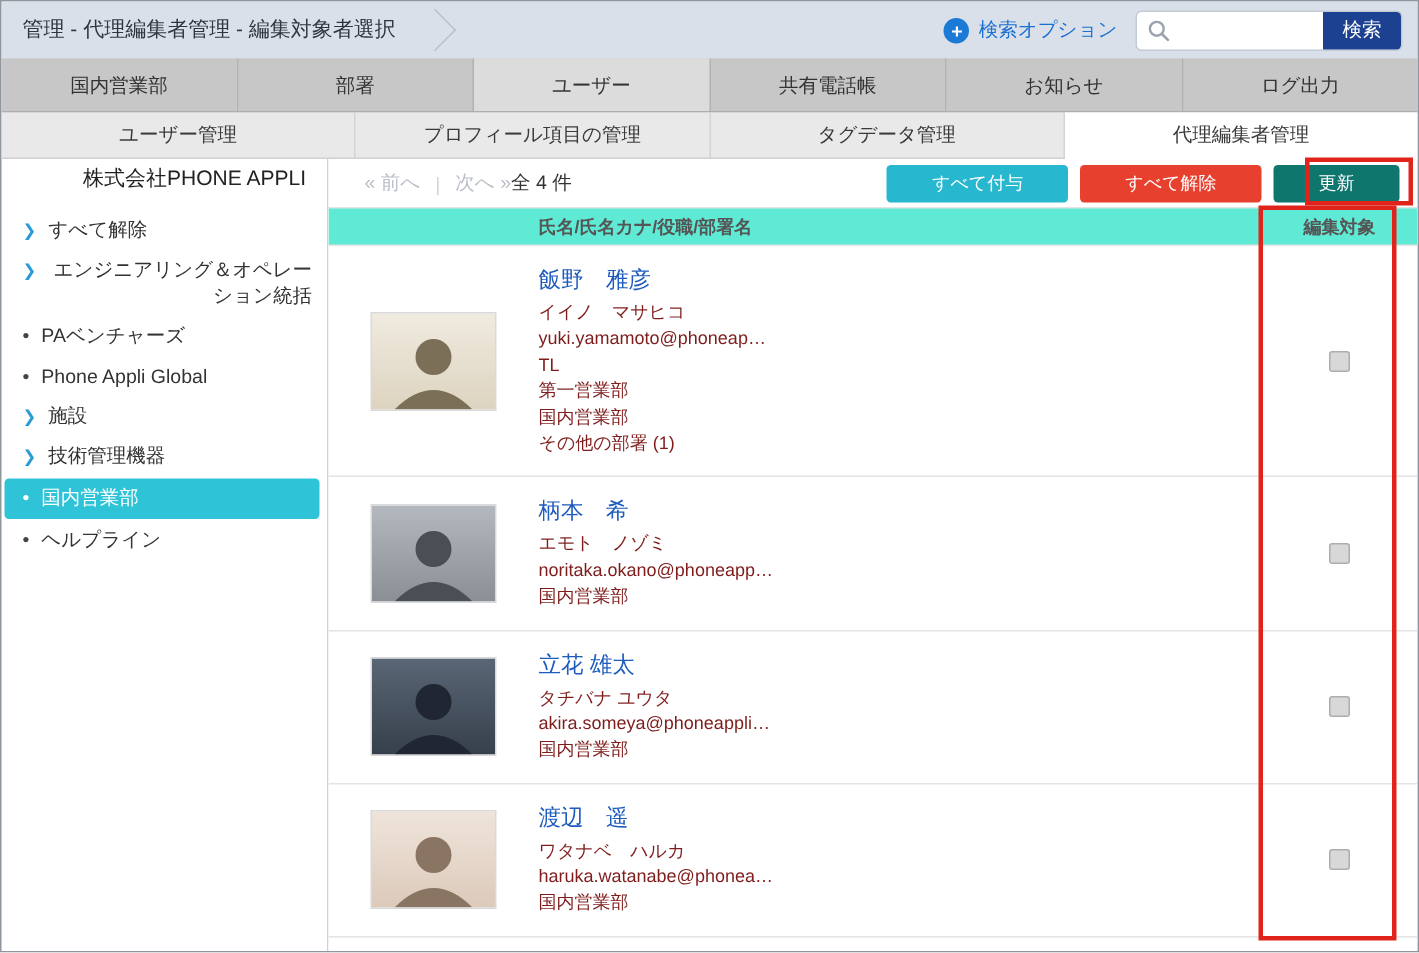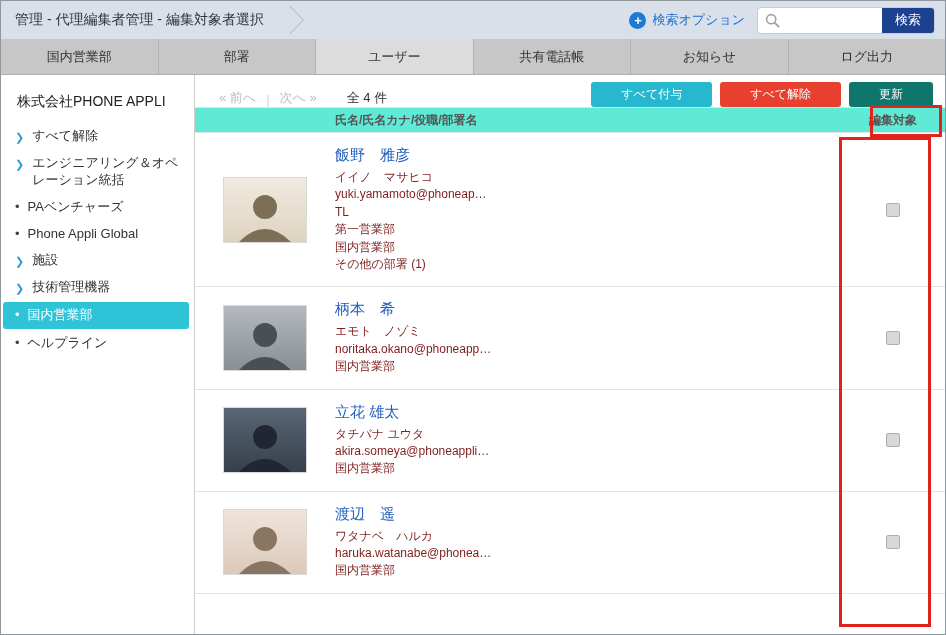--- a/index.html
+++ b/index.html
@@ -66,41 +66,41 @@
   .sub-tab {
     flex:1; display:flex; align-items:center; justify-content:center;
     font-size:13px; color:#3a3a3a; cursor:pointer;
     border-right:1px solid #d4d4d4; border-bottom:1px solid #d0d0d0;
   }
   .sub-tab:last-child { border-right:none; }
   .sub-tab.active { background:#fff; border-bottom:1px solid #fff; }
 
   
   .body { flex:1; display:flex; min-height:0; }
-  .sidebar { width:194px; flex-shrink:0; border-right:1px solid #d0d0d0; padding-top:14px; overflow:hidden; }
+  .sidebar { width:218px; flex-shrink:0; border-right:1px solid #d0d0d0; overflow:hidden;text-align:right; }
   .company { padding:4px 14px 12px 16px; font-size:14px; color:#222; }
   .side-item {
     display:flex; align-items:flex-start; gap:8px;
     padding:5px 10px 5px 14px; font-size:13px; color:#333;
     line-height:1.3; cursor:pointer;
   }
   .chev-icon { color:#2d9bd6; font-size:11px; font-weight:bold; margin-top:2px; flex-shrink:0; }
   .bullet-icon { color:#444; font-size:13px; flex-shrink:0; }
   .side-item.selected {
     background:#2ec3d7; color:#fff; border-radius:3px; margin:1px 5px 1px 2px; padding-left:12px;
   }
   .side-item.selected .bullet-icon { color:#fff; }
 
   .content { flex:1; display:flex; flex-direction:column; min-width:0; background:#fff; }
 
   
-  .toolbar { height:32px; flex-shrink:0; display:flex; align-items:flex-end; padding:0 12px 0 24px; }
+  .toolbar { height:32px; flex-shrink:0; display:flex; align-items:center; padding:0 12px 0 24px; }
   .pg-link { font-size:13px; color:#b9bfc8; cursor:default; }
   .pg-sep { font-size:13px; color:#d5d5d5; margin:0 10px; }
-  .total { font-size:13px; color:#333; margin-left:30px; }
+  .total { font-size:13px; color:#333; margin-left:0; }
   .toolbar-btns { margin-left:auto; display:flex; align-items:center; gap:8px; }
   .btn { height:25px; padding:0 30px; border:none; border-radius:3px; color:#fff; font-size:12px; cursor:pointer; }
   .btn-grant { background:#27b7cf; }
   .btn-revoke { background:#e8402f; }
   .btn-update { background:#0f766e; }
 
   
   .table { flex:1; overflow:hidden; }
   .trow { display:flex; align-items:center; border-bottom:1px solid #e4e4e4; }
   .thead { height:26px; background:#5eead4; border-top:1px solid #e4e4e4; }
@@ -159,20 +159,26 @@
 
   <nav class="main-tabs">
     <div class="main-tab">国内営業部</div>
     <div class="main-tab">部署</div>
     <div class="main-tab active">ユーザー</div>
     <div class="main-tab">共有電話帳</div>
     <div class="main-tab">お知らせ</div>
     <div class="main-tab">ログ出力</div>
   </nav>
 
+  <nav class="sub-tabs">
+    <div class="sub-tab">ユーザー管理</div>
+    <div class="sub-tab">プロフィール項目の管理</div>
+    <div class="sub-tab">タグデータ管理</div>
+    <div class="sub-tab active">代理編集者管理</div>
+  </nav>
 
   <div class="body">
 
     <aside class="sidebar">
       <div class="company">株式会社PHONE APPLI</div>
       <div class="side-item">
         <span class="chev-icon">❯</span>
         <span>すべて解除</span>
       </div>
       <div class="side-item">

